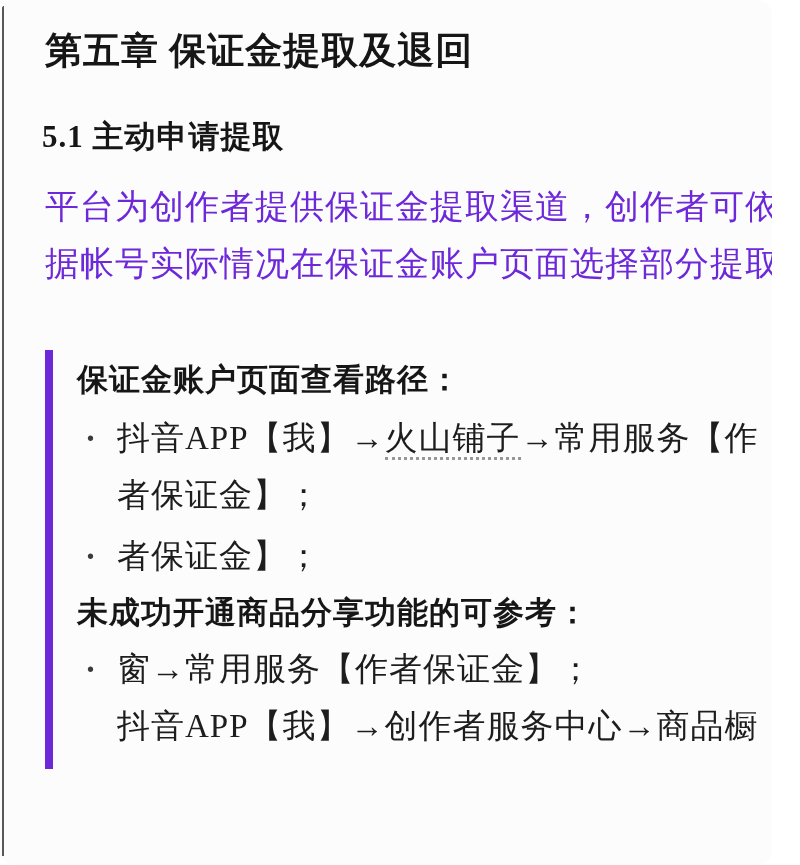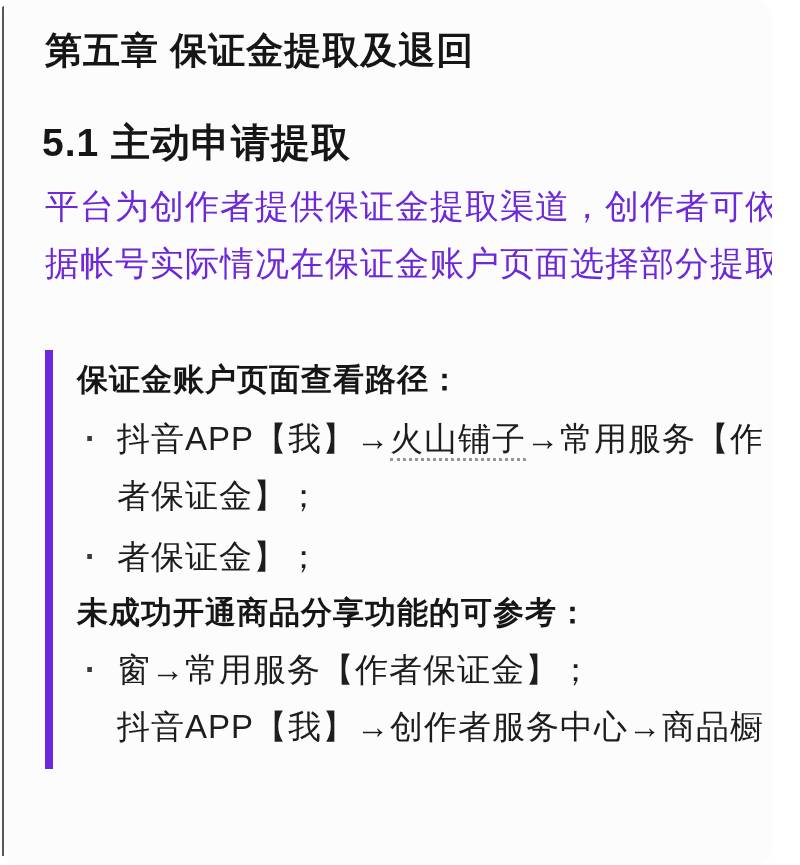--- a/index.html
+++ b/index.html
@@ -3,21 +3,21 @@
 <meta charset="utf-8">
 <style>
   * { margin: 0; padding: 0; box-sizing: border-box; }
   html, body { background: #ffffff; }
   .canvas {
     position: relative;
     width: 772px;
     height: 865px;
     background: #fcfcfc;
     overflow: hidden;
-    font-family: Liberation Sans, sans-serif;
+    font-family: Liberation Serif, serif;
     border-radius: 15px;
   }
   .edge-line {
     position: absolute;
     left: 2px;
     top: 6px;
     width: 2px;
     height: 850px;
     background: #585858;
   }
@@ -40,21 +40,21 @@
     font-weight: 700;
     color: #e23a2d;
     letter-spacing: 3px;
     white-space: nowrap;
     z-index: 3;
   }
   .section-title {
     position: absolute;
     left: 42px;
     top: 116px;
-    font-size: 39px;
+    font-size: 31px;
     font-weight: 700;
     color: #161616;
     letter-spacing: 1px;
     white-space: nowrap;
     z-index: 1;
   }
   .body-paragraph {
     position: absolute;
     left: 45px;
     top: 178px;

